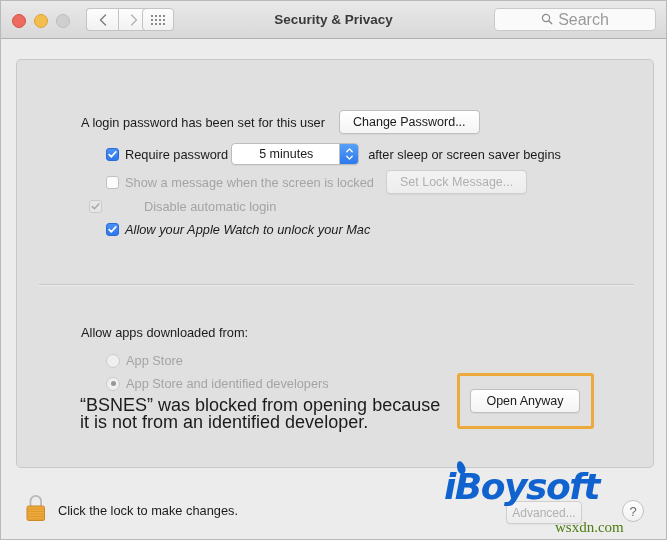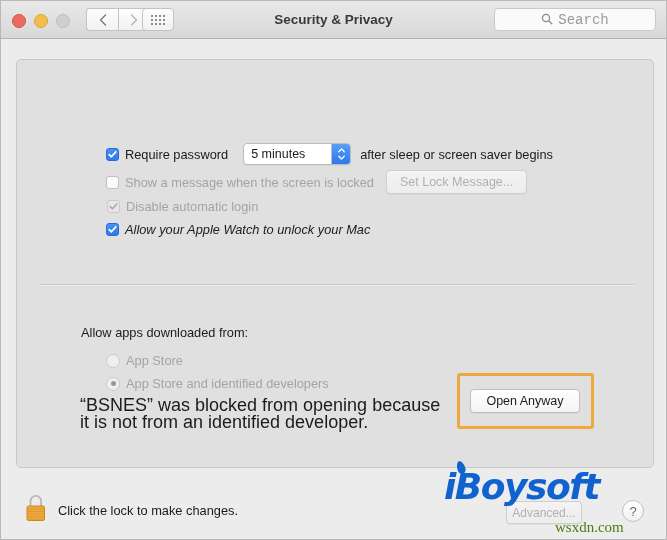--- a/index.html
+++ b/index.html
@@ -114,23 +114,22 @@
     display: flex;
     align-items: center;
     justify-content: center;
   }
   .searchfield .sf-inner {
     display: flex;
     align-items: center;
     gap: 5px;
   }
   .search-placeholder {
-    font-size: 14px;
+    font-size: 16px;
     color: #9a9a9a;
-    font-family: Liberation Mono, monospace;
   }
 
   
   #tabbar {
     position: absolute;
     left: 189px; top: 61px;
     display: flex;
     height: 22px;
     border: 1px solid #bdbdbd;
     border-radius: 4px;
@@ -441,49 +440,53 @@
 
   <div id="tabbar">
     <div class="tab active">General</div>
     <div class="tab">FileVault</div>
     <div class="tab">Firewall</div>
     <div class="tab">Privacy</div>
   </div>
 
   <div id="content">
 
+    <div class="row" style="left:64px; top:50px;">
+      <span class="lbl">A login password has been set for this user</span>
+      <span class="pushbtn" style="margin-left:14px;">Change Password...</span>
+    </div>
 
     <div class="row" style="left:89px; top:83px;">
       <span class="cb on">
         <svg width="9" height="9" viewBox="0 0 9 9">
           <path d="M1.2 4.6 L3.4 6.8 L7.8 1.9" fill="none" stroke="#ffffff" stroke-width="1.7" stroke-linecap="round" stroke-linejoin="round"></path>
         </svg>
       </span>
       <span class="lbl">Require password</span>
-      <span class="popup" style="margin-left:15px;">
+      <span class="popup" style="margin-left:3px;padding-left:20px;">
         <span class="pv">5 minutes</span>
         <span class="stepper">
           <svg width="7" height="5" viewBox="0 0 7 5">
               <path d="M0.8 3.8 L3.5 0.9 L6.2 3.8" fill="none" stroke="#ffffff" stroke-width="1.3" stroke-linecap="round" stroke-linejoin="round"></path>
             </svg>
           <svg width="7" height="5" viewBox="0 0 7 5">
               <path d="M0.8 1.2 L3.5 4.1 L6.2 1.2" fill="none" stroke="#ffffff" stroke-width="1.3" stroke-linecap="round" stroke-linejoin="round"></path>
             </svg>
         </span>
       </span>
       <span class="lbl" style="margin-left:9px;">after sleep or screen saver begins</span>
     </div>
 
     <div class="row" style="left:89px; top:110px;">
       <span class="cb off"></span>
       <span class="lbl dim">Show a message when the screen is locked</span>
       <span class="pushbtn disabled" style="margin-left:12px;">Set Lock Message...</span>
     </div>
 
-    <div class="row" style="left:90px; top:139px;">
+    <div class="row" style="left:72px; top:139px;gap:36px;">
       <span class="cb dis">
         <svg width="9" height="9" viewBox="0 0 9 9">
           <path d="M1.2 4.6 L3.4 6.8 L7.8 1.9" fill="none" stroke="#a8a8a8" stroke-width="1.5" stroke-linecap="round" stroke-linejoin="round"></path>
         </svg>
       </span>
       <span class="lbl dim">Disable automatic login</span>
     </div>
 
     <div class="row" style="left:89px; top:162px;font-style:italic;">
       <span class="cb on">

